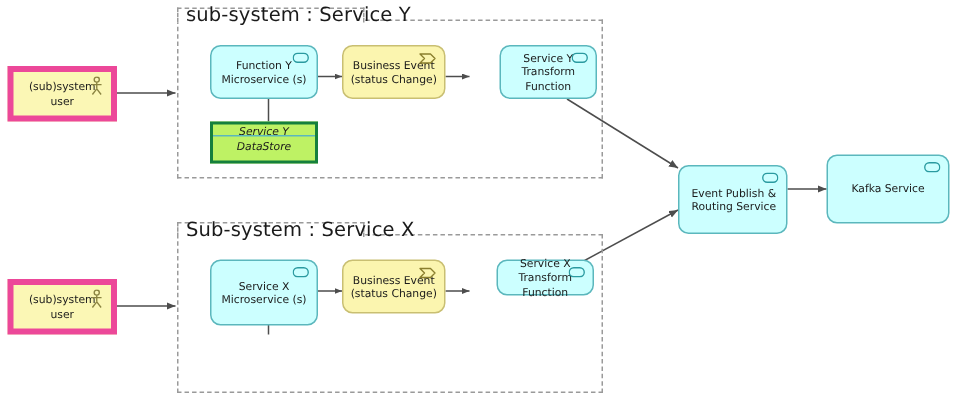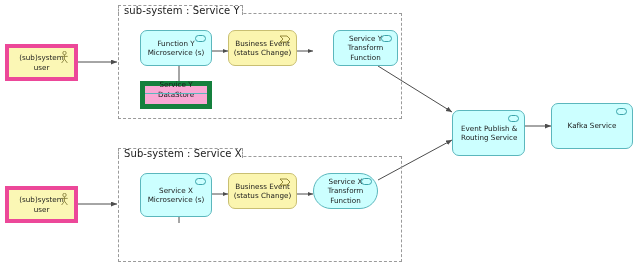--- a/index.html
+++ b/index.html
@@ -16,21 +16,21 @@
   .subsystem{
     position:absolute;
     border:1px dashed #9a9a9a;
     background:transparent;
   }
   .subsystem-tab{
     position:absolute;
     border:1px dashed #9a9a9a;
     border-bottom:none;
     background:#ffffff;
-    font-size:10px;
+    font-size:13px;
     color:#1a1a1a;
     white-space:nowrap;
     display:flex;align-items:center;
     padding:0 5px;
     letter-spacing:.1px;
   }
 
   
   .node{
     position:absolute;
@@ -50,24 +50,25 @@
     background:#fbf7b5;
     border:4px solid #ec4899;
     border-radius:0;
   }
   .node.eventbox{
     background:#fbf5af;
     border:1px solid #c9bf72;
   }
   .node.datastore{
     border-radius:0;
-    background:#f9a8d4;
-    border:5px solid #15803d;
+    background:#bef264;
+    border:2px solid #15803d;
     align-items:flex-end;
     padding-bottom:5px;
+    font-style:italic;
   }
   .node.datastore .ds-rule{
     position:absolute;left:0;top:7px;width:100%;height:0;
     border-top:1px solid #5bb7bd;
   }
   .node.leftalign{justify-content:flex-start;text-align:left;}
   .node.leftalign .label{padding-left:5px;}
 
   
   .glyph{position:absolute;top:4px;right:5px;width:11px;height:7px;}
@@ -178,21 +179,21 @@
   </div>
 
 
   <div class="node eventbox" style="left:228px;top:173px;width:69px;height:36px;">
     <svg class="glyph event" viewBox="0 0 12 8">
       <path d="M1,1 L8,1 L11,4 L8,7 L1,7 L4,4 z" fill="none" stroke="#8a7f2e" stroke-width="0.9" stroke-linejoin="round"></path>
     </svg>
     <span class="label">Business Event (status Change)</span>
   </div>
 
-  <div class="node" style="left:313px;top:173px;width:65px;height:36px;border-radius:18px;">
+  <div class="node" style="left:331px;top:173px;width:65px;height:24px;">
     <svg class="glyph" viewBox="0 0 11 7">
       <rect x="0.5" y="0.5" width="10" height="6" rx="3" ry="3" fill="none" stroke="#2a9aa0" stroke-width="0.9"></rect>
     </svg>
     <span class="label">Service X Transform Function</span>
   </div>
 
   <div class="node leftalign" style="left:452px;top:103px;width:73px;height:46px;margin-top:7px;">
     <svg class="glyph" viewBox="0 0 11 7">
       <rect x="0.5" y="0.5" width="10" height="6" rx="3" ry="3" fill="none" stroke="#2a9aa0" stroke-width="0.9"></rect>
     </svg>

